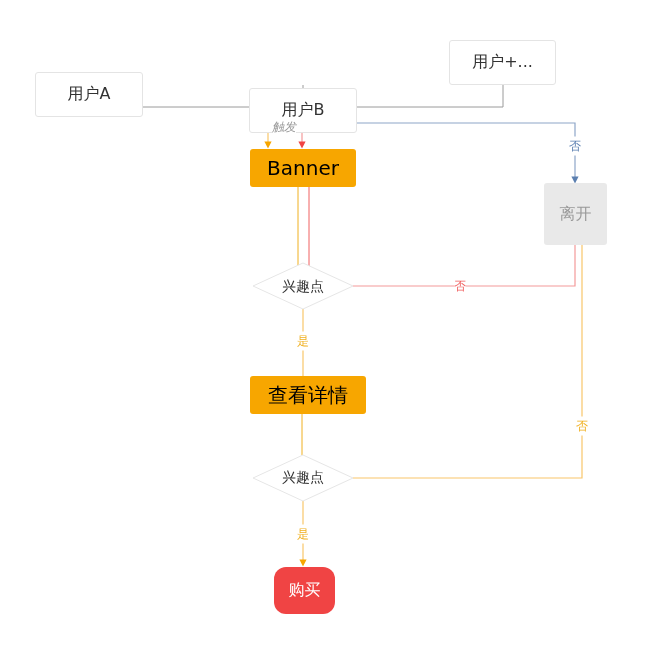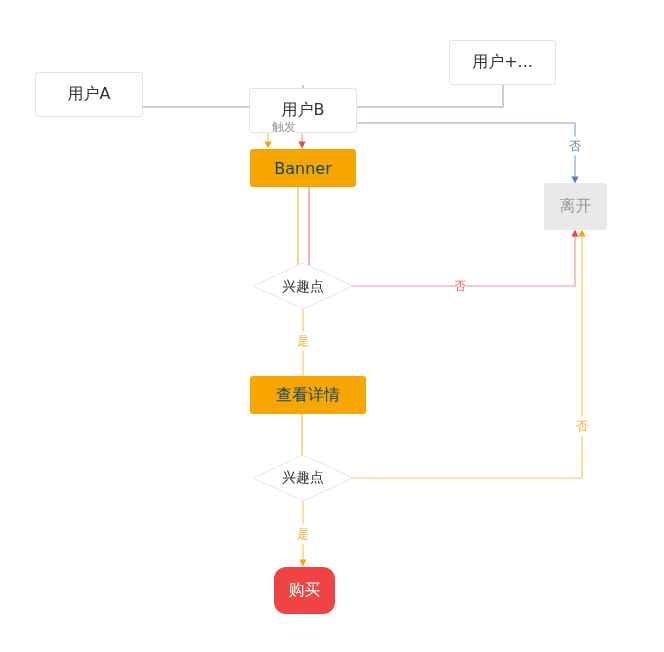--- a/index.html
+++ b/index.html
@@ -2,21 +2,21 @@
 <html><head>
 <meta charset="utf-8">
 <style>
   html, body { margin: 0; padding: 0; background: #ffffff; }
   body { width: 664px; height: 652px; position: relative; overflow: hidden;
          font-family: "DejaVu Sans", "Liberation Sans", sans-serif; }
   svg { position: absolute; left: 0; top: 0; }
   .node { position: absolute; box-sizing: border-box; display: flex;
           align-items: center; justify-content: center; border-radius: 3px; }
   .user { background: #fff; border: 1px solid #e4e4e4; color: #333; font-size: 16px; }
-  .orange { background: #f7a600; color: #0c4a6e; font-size: 16px; }
+  .orange { background: #f7a600; color: #000000; font-size: 20px; }
   .gray { background: #e9e9e9; color: #999; font-size: 16px; }
   .red { background: #f04444; color: #fff; font-size: 16px; border-radius: 12px; }
   .diamond-label { position: absolute; font-size: 14px; color: #333;
                    transform: translate(-50%, -50%); white-space: nowrap; }
   .edge-label { position: absolute; font-size: 12px; background: #fff;
                 transform: translate(-50%, -50%); white-space: nowrap; padding: 1px 0; }
 </style>
 </head>
 <body>
 
@@ -56,25 +56,25 @@
 
   <polygon points="303,263 353,286 303,309 253,286" fill="#fff" stroke="#e6e6e6" stroke-width="1"></polygon>
   <polygon points="303,455 353,478 303,501 253,478" fill="#fff" stroke="#e6e6e6" stroke-width="1"></polygon>
 </svg>
 
 <div class="node user" style="left:35px;top:40px;width:108px;height:45px;margin-top:32px;">用户A</div>
 <div class="node user" style="left:249px;top:40px;width:108px;height:45px;margin-top:48px;">用户B</div>
 <div class="node user" style="left:449px;top:40px;width:107px;height:45px;">用户+...</div>
 
 <div class="node orange" style="left:250px;top:149px;width:106px;height:38px;">Banner</div>
-<div class="node gray" style="left:544px;top:183px;width:63px;height:47px;">离开</div>
+<div class="node gray" style="left:544px;top:183px;width:63px;height:62px;">离开</div>
 <div class="node orange" style="left:250px;top:376px;width:116px;height:38px;">查看详情</div>
 <div class="node red" style="left:274px;top:567px;width:61px;height:47px;">购买</div>
 
 <div class="diamond-label" style="left:303px;top:287px;">兴趣点</div>
 <div class="diamond-label" style="left:303px;top:478px;">兴趣点</div>
 
-<div class="edge-label" style="left:284px;top:127px;color:#999;">触发</div>
+<div class="edge-label" style="left:284px;top:127px;color:#999;font-style:italic;">触发</div>
 <div class="edge-label" style="left:575px;top:146px;color:#5b7fb0;">否</div>
 <div class="edge-label" style="left:460px;top:286px;color:#f06060;">否</div>
 <div class="edge-label" style="left:303px;top:341px;color:#f0b020;">是</div>
 <div class="edge-label" style="left:582px;top:426px;color:#f0b020;">否</div>
 <div class="edge-label" style="left:303px;top:534px;color:#f0b020;">是</div>
 
 </body></html>

